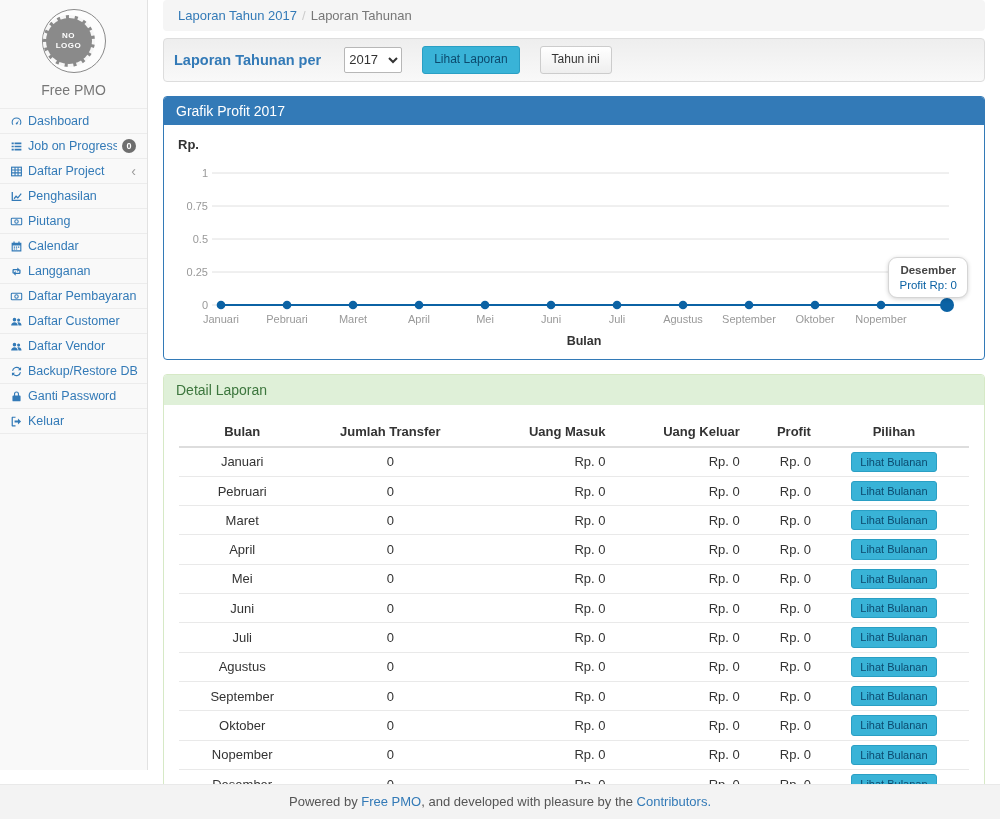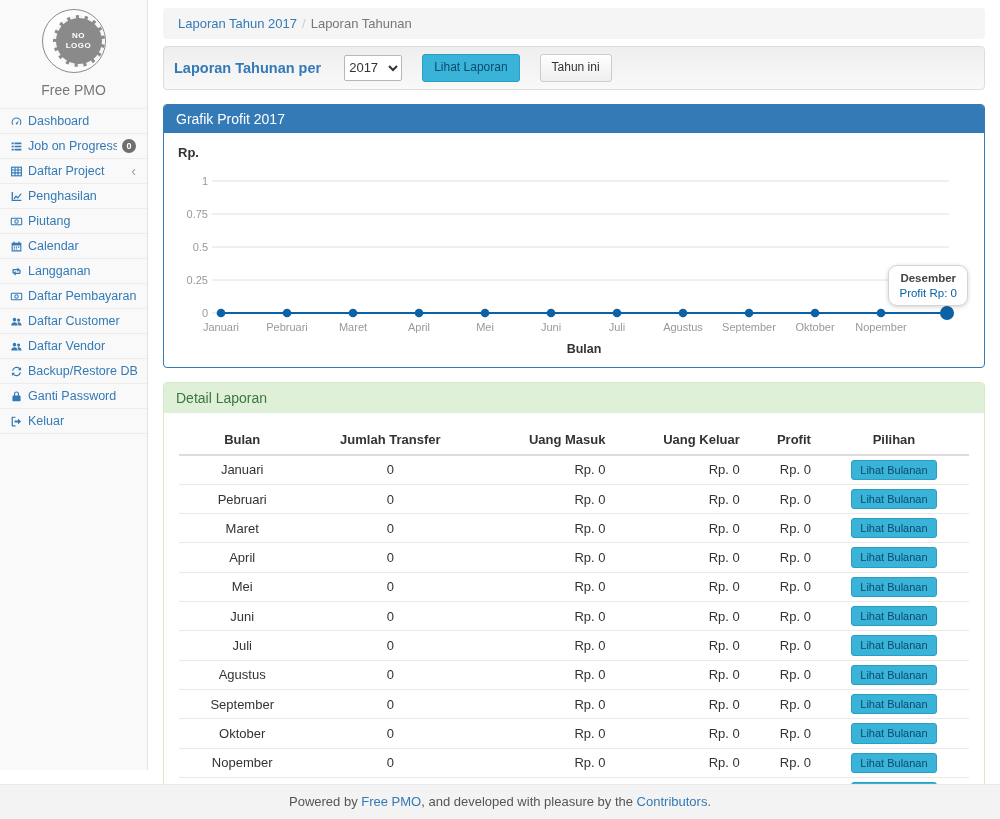--- a/index.html
+++ b/index.html
@@ -2,34 +2,34 @@
 <html><head>
 <meta charset="utf-8">
 <style>
   html,body{margin:0;padding:0;background:#fff;font-family:"Liberation Sans",sans-serif;font-size:13px;color:#333}
   .page{width:1000px;height:819px;display:flex;flex-direction:column;overflow:hidden;background:#fff}
   .content-row{display:flex;flex:1;min-height:0}
 
   
   .sidebar{width:148px;flex:0 0 148px;background:#f9f9f9;border-right:1px solid #e2e2e2;box-sizing:border-box}
   .logo-wrap{text-align:center;padding-top:9px}
-  .logo-ring{width:62px;height:62px;border:1px solid #8a8a8a;border-radius:50%;margin:0 auto;display:flex;align-items:center;justify-content:flex-end;background:#fdfdfd}
+  .logo-ring{width:62px;height:62px;border:1px solid #8a8a8a;border-radius:50%;margin:0 auto;display:flex;align-items:center;justify-content:flex-start;background:#fdfdfd}
   .logo-disk{width:52px;height:52px;border-radius:50%;background:#8a8a8a;border:3px dashed #f6f6f6;box-sizing:border-box;display:flex;flex-direction:column;align-items:center;justify-content:center;color:#fff;font-size:8px;font-weight:bold;letter-spacing:.5px;line-height:1.3}
   .brand{color:#777;font-size:14px;margin:9px 0 10px;text-align:center}
   .menu{border-top:1px solid #ececec}
   .menu-item{display:flex;align-items:center;gap:5px;padding:5px 6px 5px 9px;color:#337ab7;border-bottom:1px solid #ececec;cursor:pointer;text-decoration:none}
   .menu-item .icon{width:14px;height:13px;display:inline-flex;align-items:center;justify-content:center;flex:0 0 14px}
   .menu-item svg{width:13px;height:13px}
   .menu-label{flex:1;white-space:nowrap;overflow:hidden;font-size:12.5px}
   .badge0{background:#6e6e6e;color:#fff;border-radius:50%;width:14px;height:14px;font-size:9px;font-weight:bold;display:flex;align-items:center;justify-content:center;margin-right:5px;flex:0 0 14px}
   .chev{color:#999;margin-right:5px;font-size:14px;line-height:10px}
 
   
   .main{flex:1;padding:0 15px;min-width:0}
-  .breadcrumb{margin-top:8px;background:#f5f5f5;border-radius:4px;padding:8px 15px;color:#777}
+  .breadcrumb{margin-top:0;background:#f5f5f5;border-radius:4px;padding:8px 15px;color:#777}
   .breadcrumb a{color:#337ab7;text-decoration:none}
   .bc-sep{color:#ccc;margin:0 5px}
   .filter-panel{margin-top:7px;border:1px solid #ddd;border-radius:4px;background:linear-gradient(#eeeeee,#f9f9f9);padding:7px 10px;display:flex;align-items:center;gap:20px}
   .filter-label{color:#337ab7;font-weight:bold;font-size:14.5px;margin-right:3px}
   select.year{height:26px;width:58px;border:1px solid #b7b7b7;border-radius:2px;background:#fff;font-size:13px;font-family:inherit;color:#333}
   .btn{border-radius:3px;font-size:12px;padding:5px 11px;border:1px solid transparent;cursor:pointer;font-family:inherit;line-height:1.3}
   .btn-info{background:#39b3d7;border-color:#2a9fc4;color:#0c4a6e}
   .btn-default{background:linear-gradient(#ffffff,#eeeeee);border-color:#ccc;color:#333}
 
   

